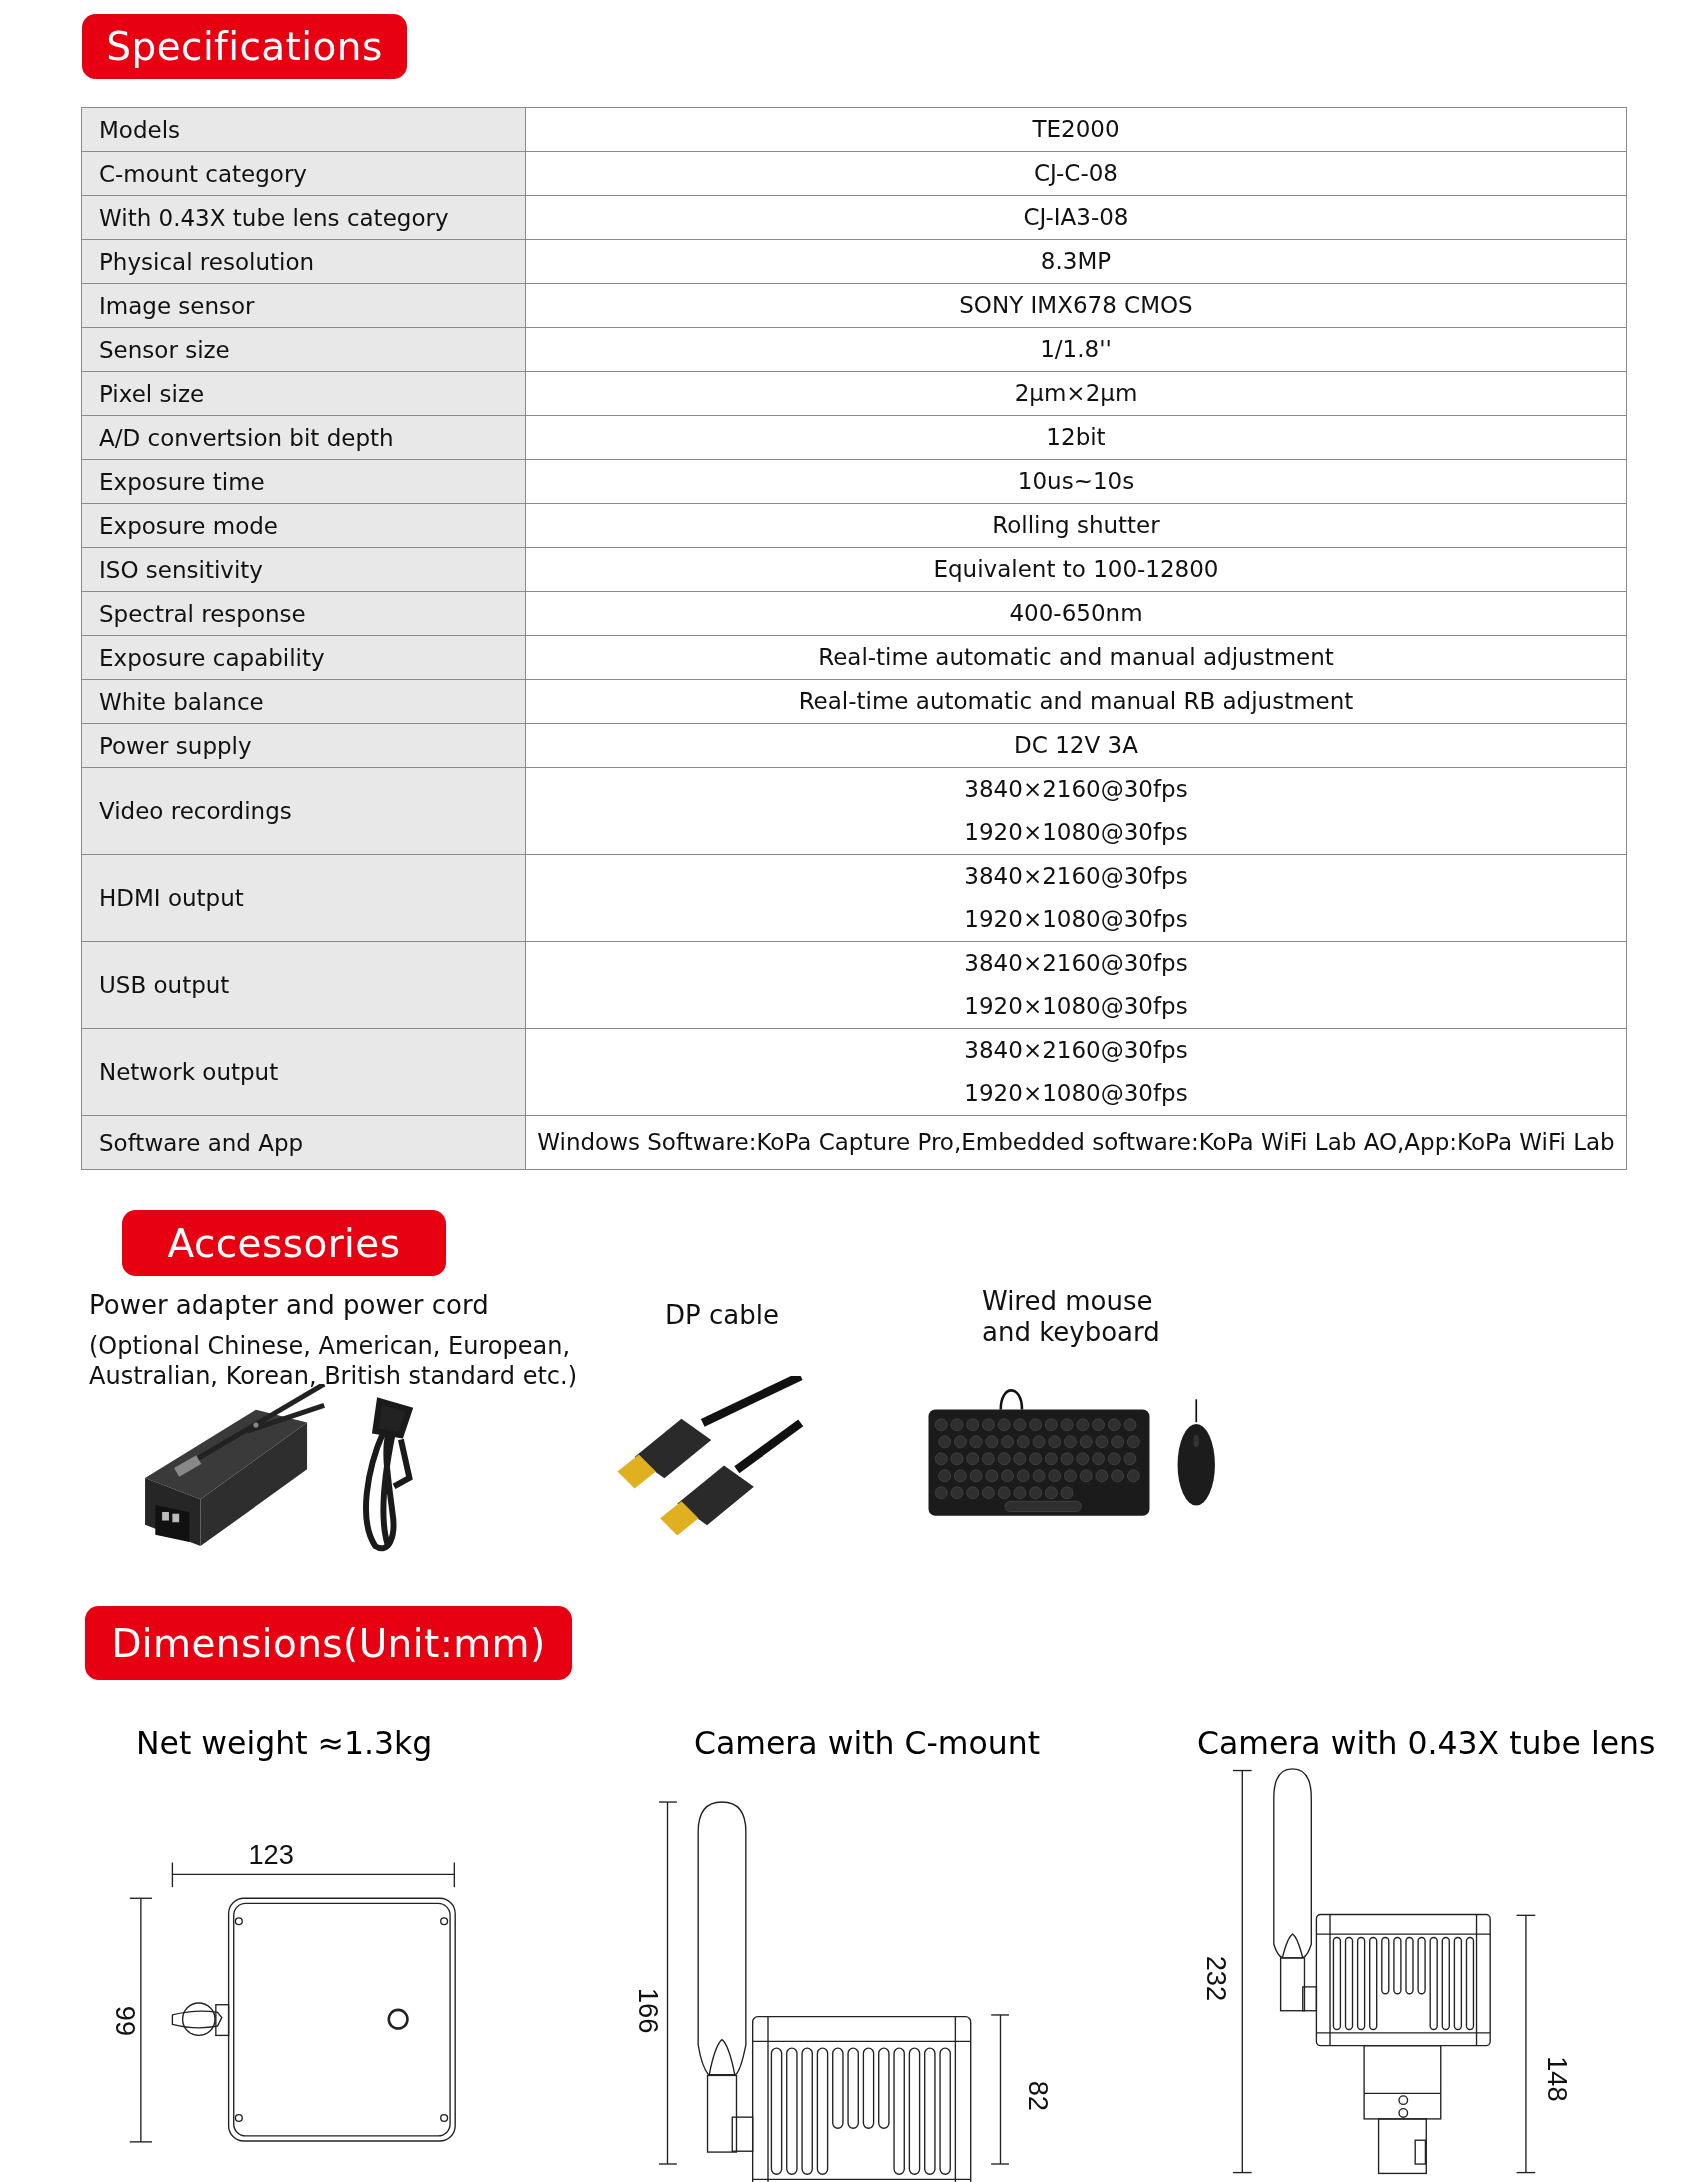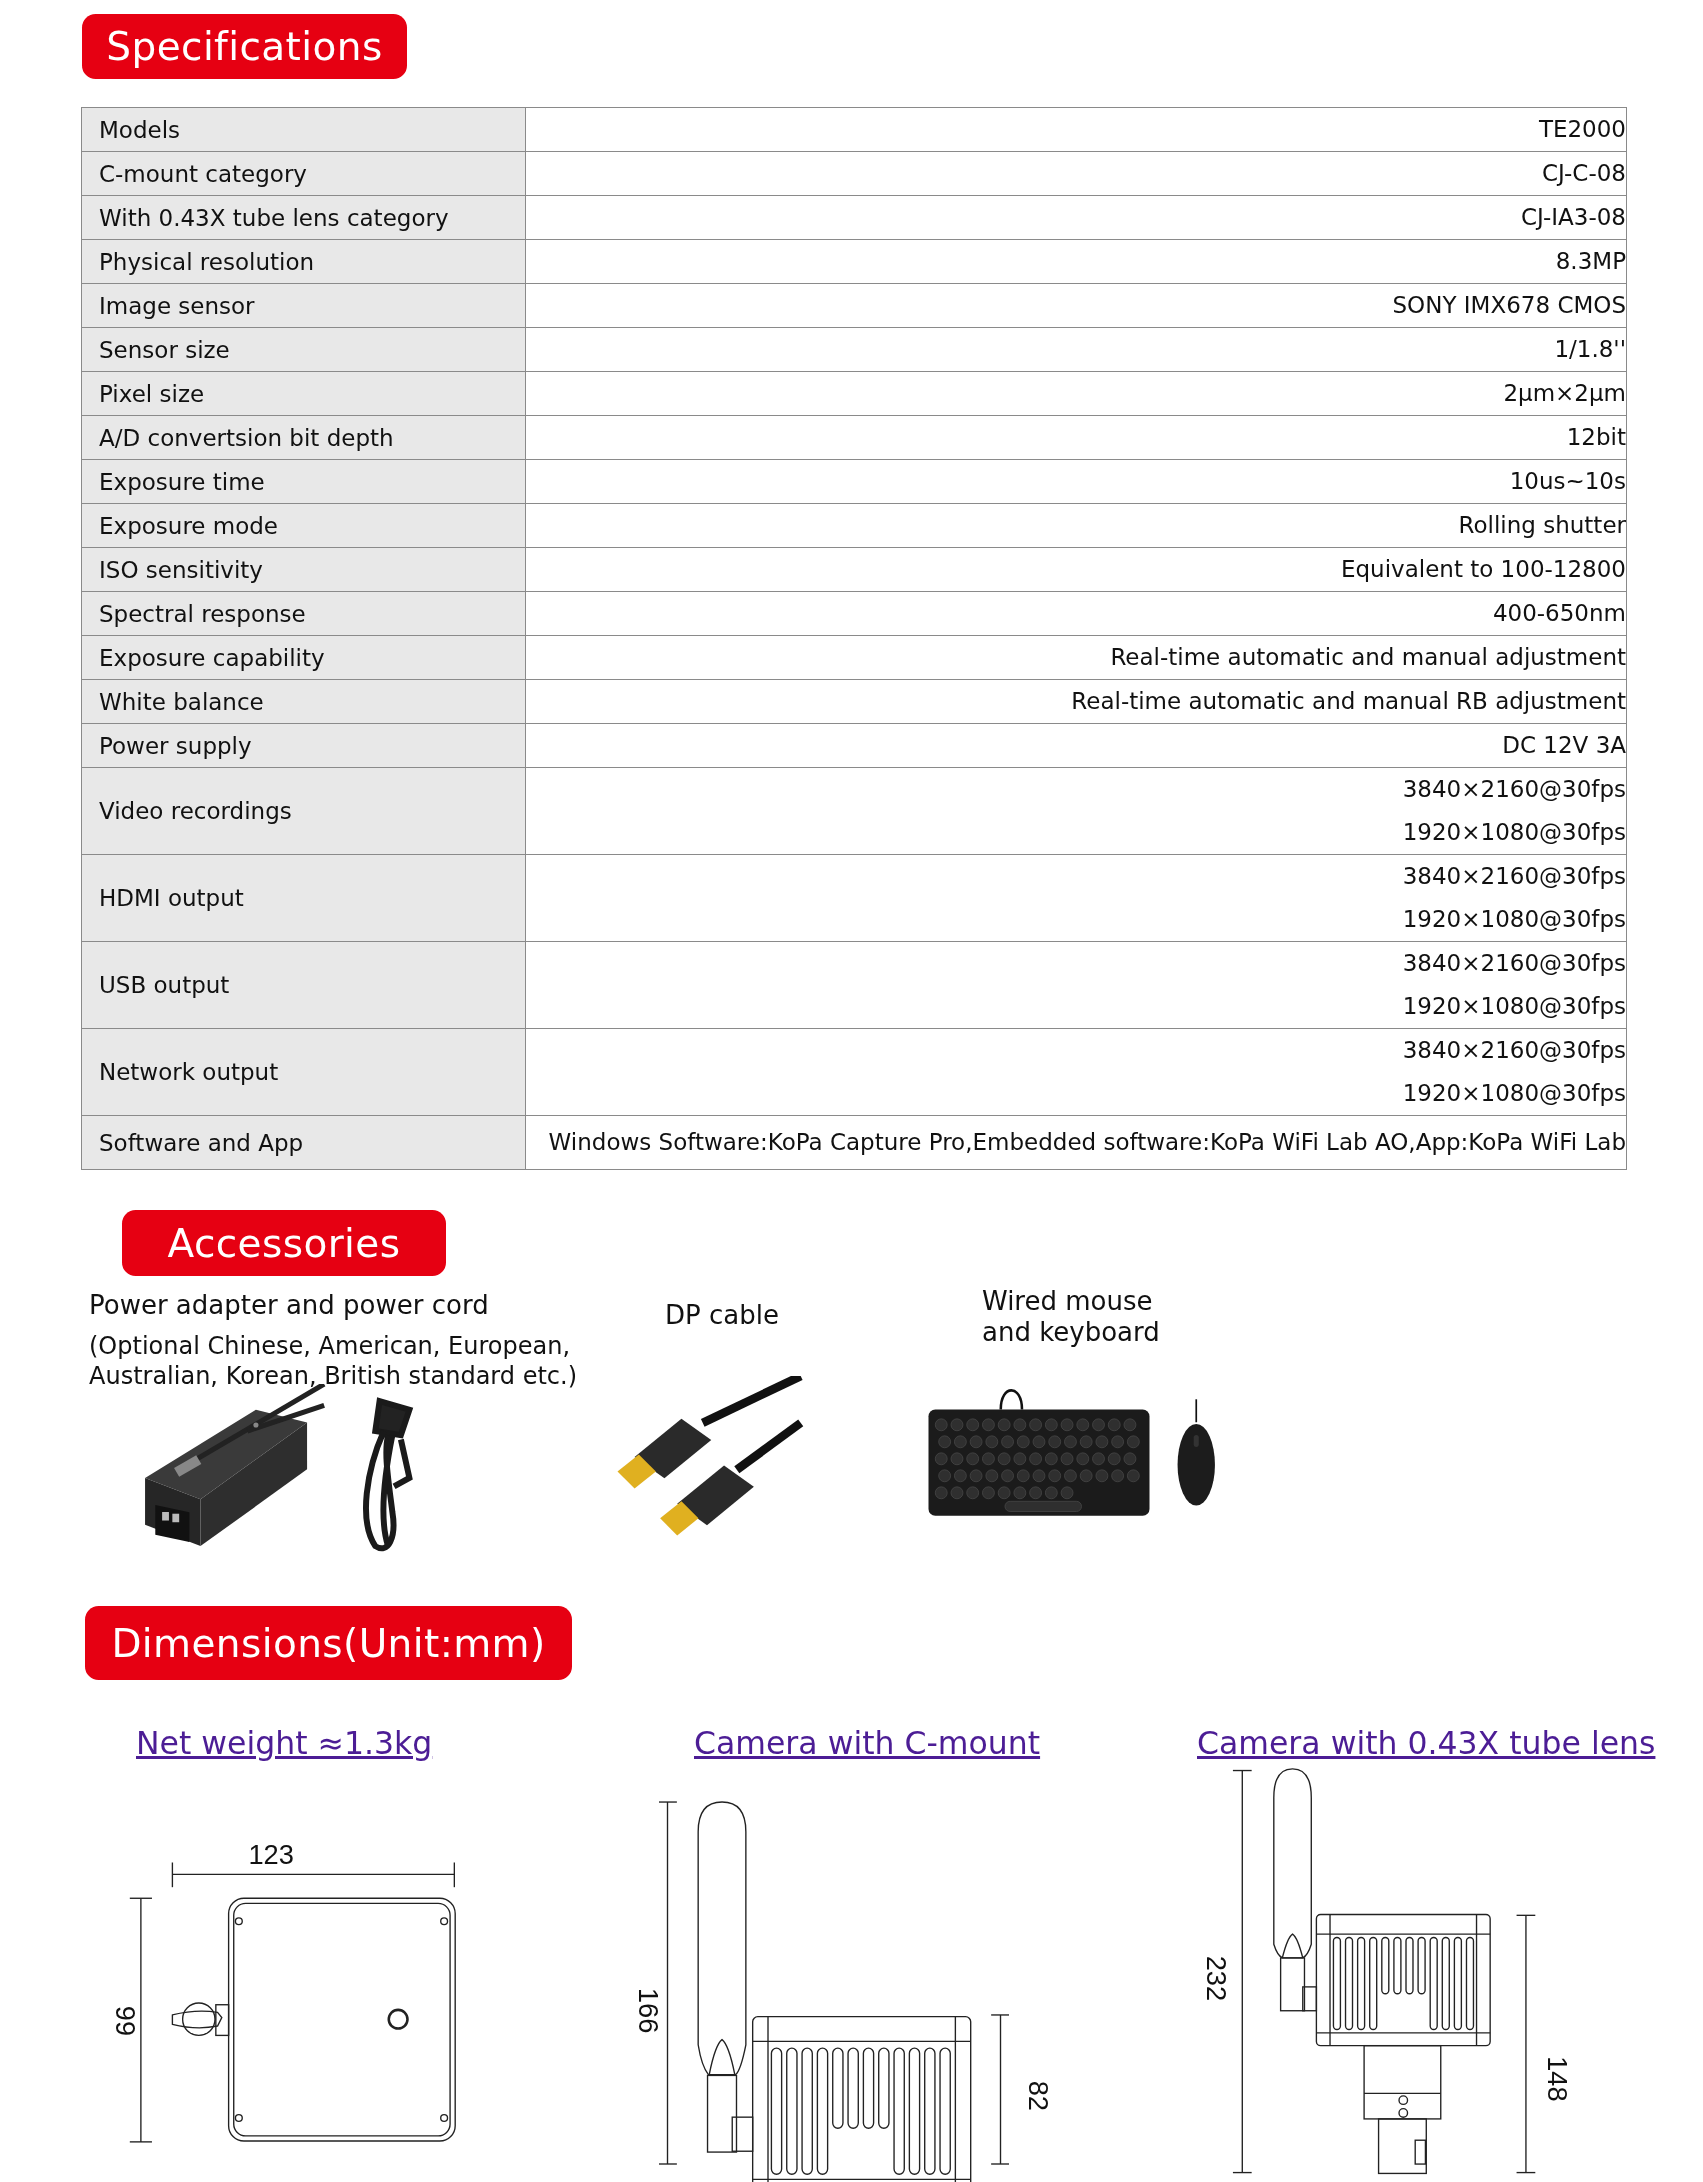--- a/index.html
+++ b/index.html
@@ -13,26 +13,26 @@
   #badge-dim  { left:85px; top:1606px; width:487px; height:74px; }
 
   table.spec { position:absolute; left:81px; top:107px; width:1546px; border-collapse:collapse;
                font-size:23px; }
   table.spec td { border:1.7px solid #8a8a8a; padding:0; }
   table.spec td.lbl { background:#e8e8e8; width:426px; padding-left:17px; text-align:left; }
   table.spec td.val { text-align:center; background:#fff; }
   table.spec tr.single td { height:40px; }
   table.spec tr.double td { height:83px; }
   table.spec tr.last td { height:53px; }
-  .val-line { display:block; line-height:43px;text-align:right; }
+  .val-line { display:block; line-height:43px; }
 
   .acc-title { position:absolute; font-size:26px; color:#111; line-height:1.18; }
   .acc-note { position:absolute; font-size:24px; color:#111; line-height:1.25; }
 
-  .dim-title { position:absolute; font-size:31.5px; color:#4c1d95; white-space:nowrap;text-decoration:underline; }
+  .dim-title { position:absolute; font-size:31.5px; color:#000000; white-space:nowrap; }
   svg text { font-family:"Liberation Sans", sans-serif; }
 </style>
 </head>
 <body>
 
 <div id="badge-spec" class="badge">Specifications</div>
 
 <table class="spec">
   <tbody id="spec-body">
       <tr class="single">

